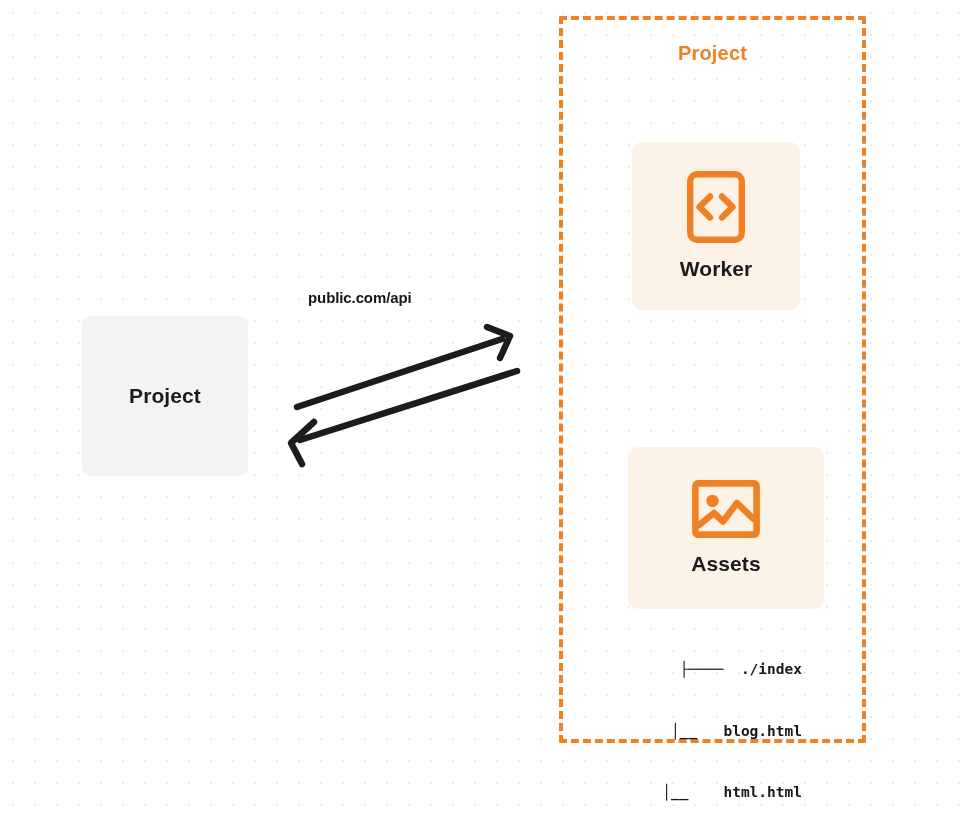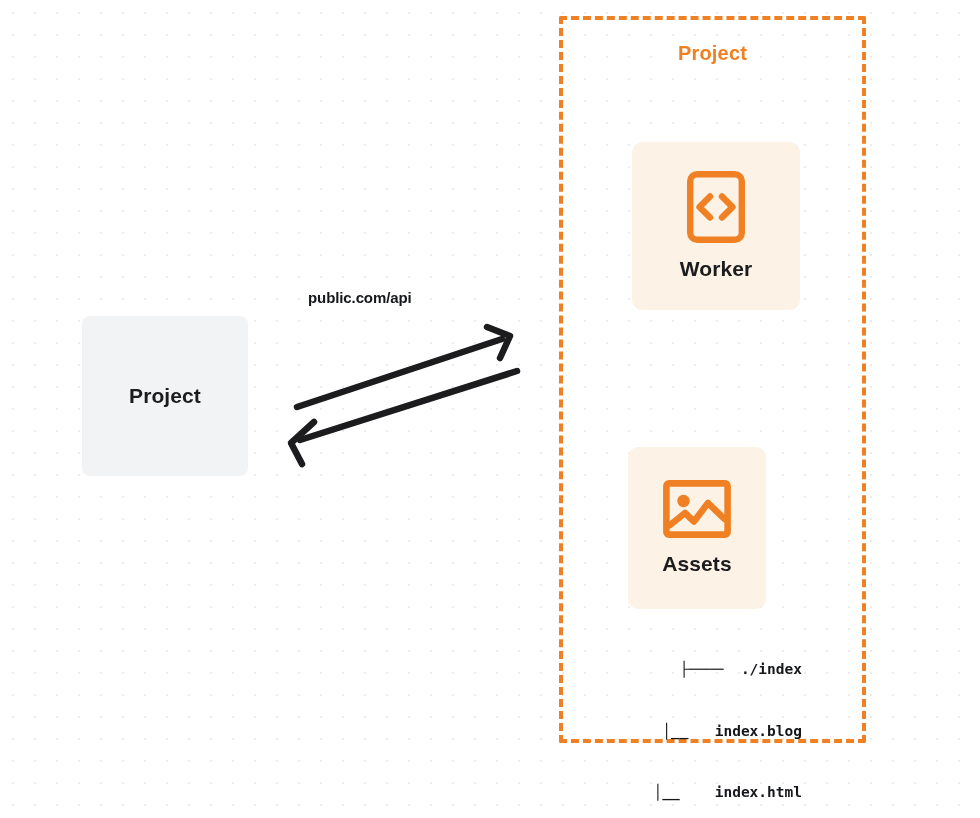--- a/index.html
+++ b/index.html
@@ -102,21 +102,21 @@
   #worker-card {
     left: 632px;
     top: 100px;
     width: 168px;
     height: 168px;
     margin-top: 42px;
   }
   #assets-card {
     left: 628px;
     top: 447px;
-    width: 138px;
+    width: 196px;
     height: 162px;
   }
   .service-card .card-icon {
     display: block;
     line-height: 0;
   }
   #worker-card .card-icon { margin-bottom: 14px; }
   #assets-card .card-icon { margin-bottom: 14px; }
   .service-card .card-title {
     font-size: 21px;
@@ -186,18 +186,18 @@
         <rect x="3.4" y="3.4" width="61.2" height="51.2" rx="2.5" ry="2.5" fill="none" stroke="#ef8023" stroke-width="6.6"></rect>
         <circle cx="20.5" cy="21" r="6.2" fill="#ef8023"></circle>
         <polyline points="7,45 22,33 31,41.5 45,23 61.5,39" fill="none" stroke="#ef8023" stroke-width="6.6" stroke-linecap="round" stroke-linejoin="round"></polyline>
       </svg>
     </span>
     <span class="card-title">Assets</span>
   </div>
 
   <div id="assets-file-tree">
     <span class="tree-row">├────  ./index</span>
-    <span class="tree-row">    │__   index.blog</span>
-    <span class="tree-row">    │__    index.html</span>
+    <span class="tree-row">    │__   blog.html</span>
+    <span class="tree-row">    │__    html.html</span>
     
   </div>
 
 </div>
 
 </body></html>

